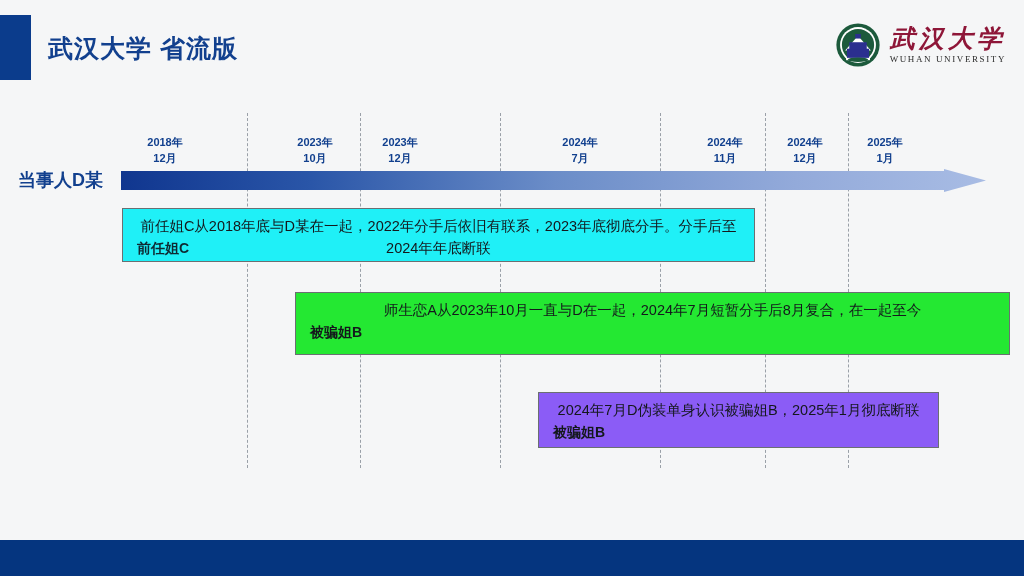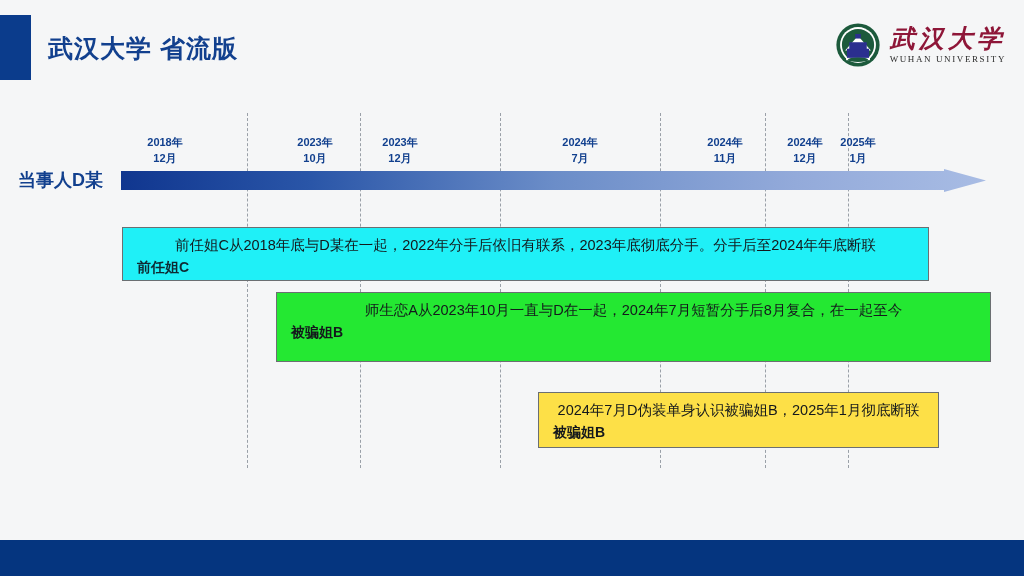--- a/index.html
+++ b/index.html
@@ -143,21 +143,21 @@
     position: absolute;
     left: 14px;
     top: 31px;
     font-size: 14px;
     font-weight: bold;
     color: #14181c;
     white-space: nowrap;
   }
   .bar-cyan { background: #1ff0f7; }
   .bar-green { background: #24e832; }
-  .bar-yellow { background: #fde047; }
+  .bar-yellow { background: #8b5cf6; }
 
   .bar-cyan .event-tag { color: #0e2a33; text-align: center; }
 
   
   .footer-bar {
     position: absolute;
     left: 0;
     bottom: 0;
     width: 1024px;
     height: 36px;
@@ -214,47 +214,47 @@
     <span>7月</span>
   </div>
   <div class="date-label" style="left:725px">
     <span>2024年</span><br>
     <span>11月</span>
   </div>
   <div class="date-label" style="left:805px">
     <span>2024年</span><br>
     <span>12月</span>
   </div>
-  <div class="date-label" style="left:858px">
+  <div class="date-label" style="left:885px">
     <span>2025年</span><br>
     <span>1月</span>
   </div>
 
   <div class="axis-label">当事人D某</div>
   <div class="arrow-wrap">
     <svg width="865" height="23" viewBox="0 0 865 23" preserveAspectRatio="none">
       <defs>
         <linearGradient id="arrowGrad" x1="0" y1="0" x2="1" y2="0">
           <stop offset="0%" stop-color="#10368f"></stop>
           <stop offset="22%" stop-color="#2a56a8"></stop>
           <stop offset="50%" stop-color="#6b8dc8"></stop>
           <stop offset="78%" stop-color="#93aada"></stop>
           <stop offset="100%" stop-color="#a8bce4"></stop>
         </linearGradient>
       </defs>
       <path d="M0 2 L823 2 L823 0 L865 11.5 L823 23 L823 21 L0 21 Z" fill="url(#arrowGrad)"></path>
     </svg>
   </div>
 
-  <div class="event-bar bar-cyan" style="left:122px; top:208px; width:807px; height:54px;margin-top:19px;">
+  <div class="event-bar bar-cyan" style="left:122px; top:208px; width:633px; height:54px;">
     <div class="event-text">前任姐C从2018年底与D某在一起，2022年分手后依旧有联系，2023年底彻底分手。分手后至2024年年底断联</div>
     <div class="event-tag">前任姐C</div>
   </div>
 
-  <div class="event-bar bar-green" style="left:276px; top:292px; width:715px; height:70px;">
+  <div class="event-bar bar-green" style="left:295px; top:292px; width:715px; height:63px;">
     <div class="event-text">师生恋A从2023年10月一直与D在一起，2024年7月短暂分手后8月复合，在一起至今</div>
     <div class="event-tag">被骗姐B</div>
   </div>
 
   <div class="event-bar bar-yellow" style="left:538px; top:392px; width:401px; height:56px;">
     <div class="event-text">2024年7月D伪装单身认识被骗姐B，2025年1月彻底断联</div>
     <div class="event-tag">被骗姐B</div>
   </div>
 
 </div>

